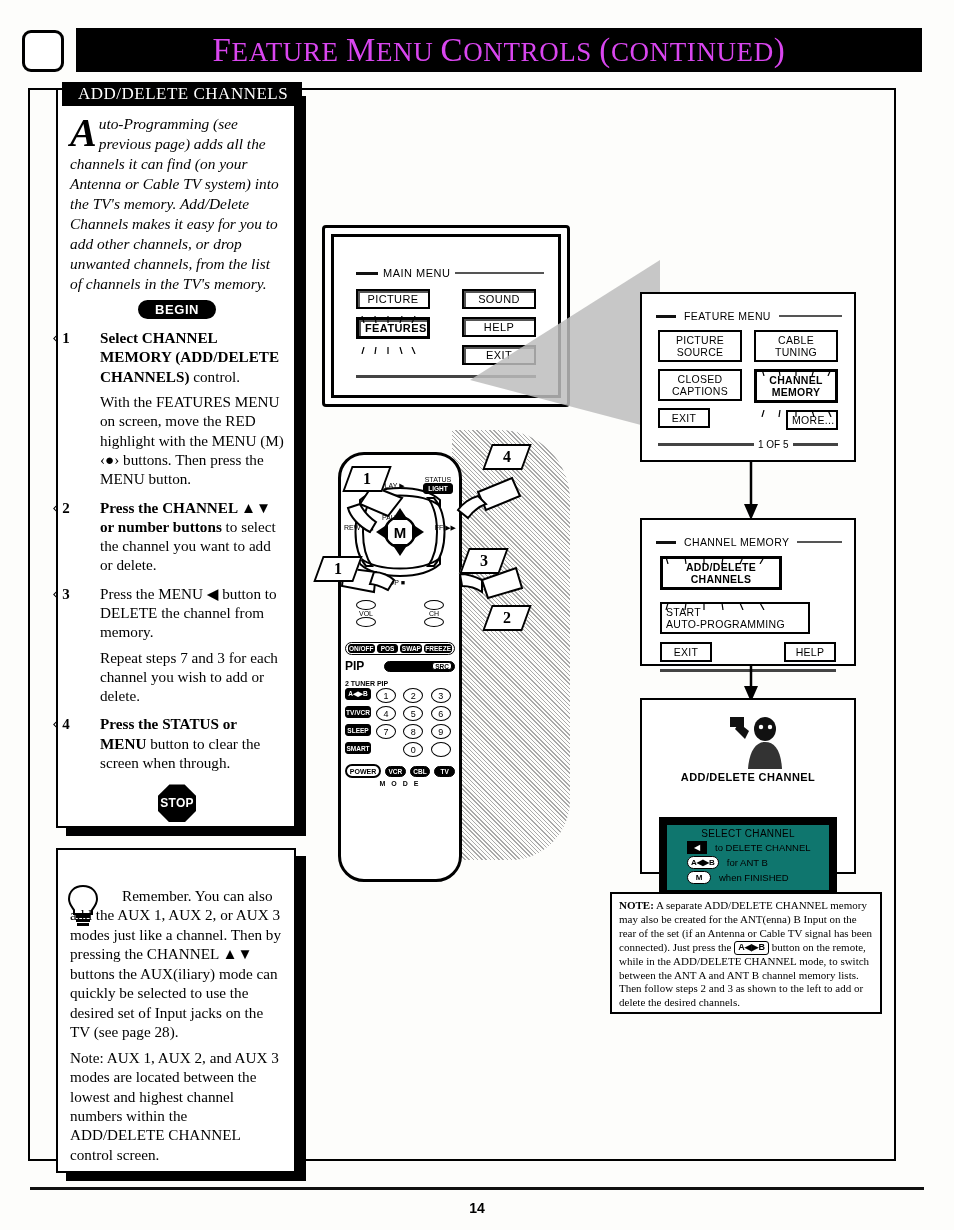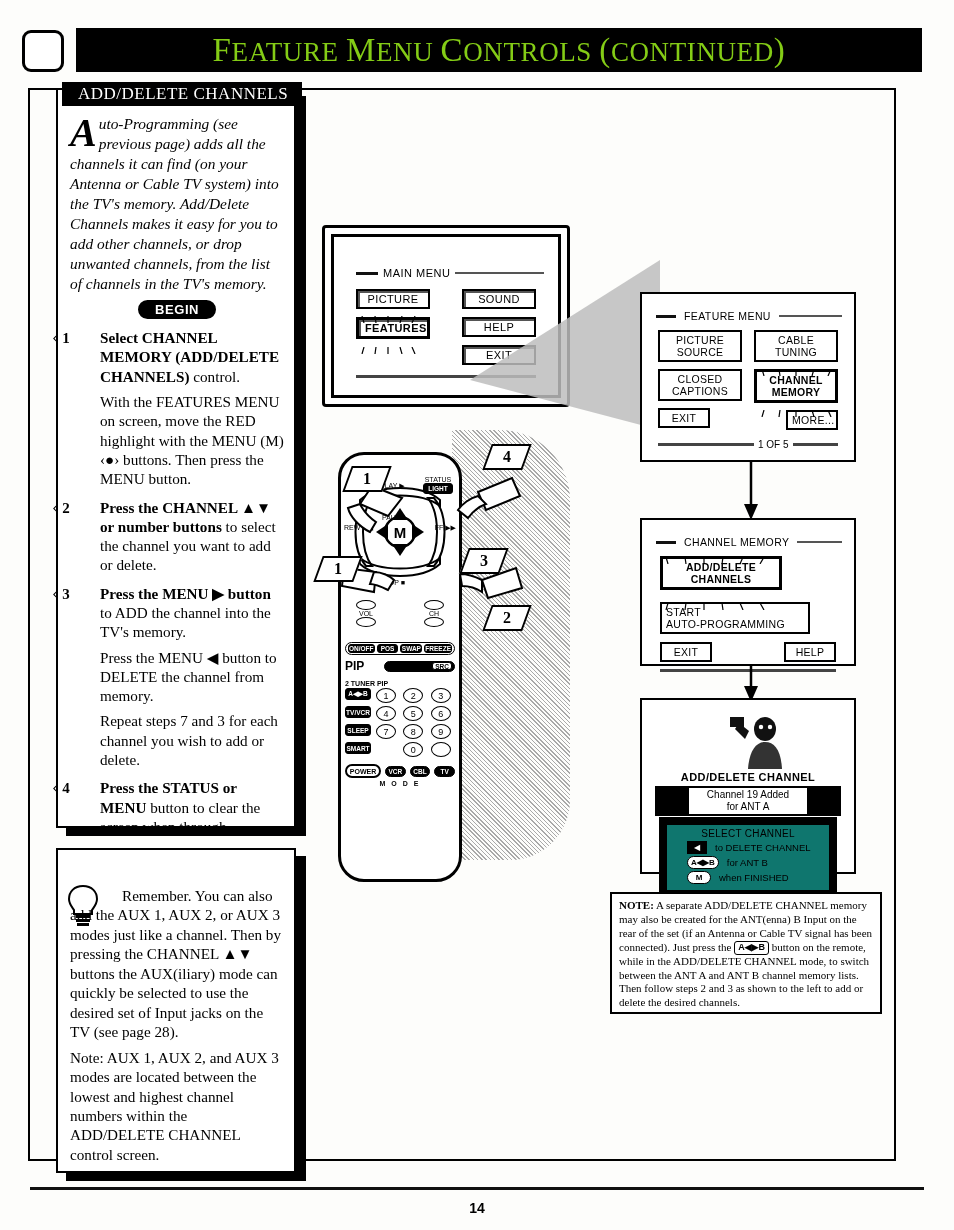--- a/index.html
+++ b/index.html
@@ -19,21 +19,21 @@
   .tv-glyph {
     position: absolute; left: 0; top: 2px; width: 42px; height: 42px;
     border: 3px solid #000; border-radius: 9px; background: #fff;
   }
   .header-bar {
     position: absolute; left: 54px; top: 0; width: 846px; height: 44px;
     background: #000;
     display: flex; align-items: center; justify-content: center;
   }
   .header-title {
-    color: #84cc16; font-family: "Liberation Serif", serif;
+    color: #d946ef; font-family: "Liberation Serif", serif;
     font-size: 27px; letter-spacing: 0.6px; white-space: nowrap;
     font-variant: small-caps; font-weight: 400;
   }
   .header-title .cap { font-size: 33px; }
 
   
   .outer-frame {
     position: absolute; left: 28px; top: 88px; width: 868px; height: 1073px;
     border: 2px solid #000; background: transparent;
   }
@@ -321,23 +321,20 @@
 
     <div class="step">
       <div class="step-num"><i>2</i></div>
       <p>
         <span class="b">Press the CHANNEL ▲▼ or number buttons</span><span> to select the channel you want to add or delete.</span>
       </p>
     </div>
 
     <div class="step">
       <div class="step-num"><i>3</i></div>
-      <p>
-        <span class="b">Press the MENU ▶ button</span><span> to ADD the channel into the TV's memory.</span>
-      </p>
       <p class="para">Press the MENU ◀ button to DELETE the channel from memory.</p>
       <p class="para">Repeat steps 7 and 3 for each channel you wish to add or delete.</p>
     </div>
 
     <div class="step">
       <div class="step-num"><i>4</i></div>
       <p>
         <span class="b">Press the STATUS or MENU</span><span> button to clear the screen when through.</span>
       </p>
     </div>
@@ -518,26 +515,20 @@
     <div class="mb-inner" style="position:absolute; inset:5px;">
       <svg class="adc-person" viewBox="0 0 62 62">
         <ellipse cx="40" cy="18" rx="11" ry="12" fill="#111"></ellipse>
         <path d="M40 31 C50 31 56 40 57 58 L23 58 C24 42 30 31 40 31 Z" fill="#333"></path>
         <path d="M24 20 L14 12 L10 18 L20 28 Z" fill="#111"></path>
         <rect x="5" y="6" width="14" height="10" fill="#111"></rect>
         <circle cx="36" cy="16" r="2.2" fill="#fff"></circle>
         <circle cx="45" cy="16" r="2.2" fill="#fff"></circle>
       </svg>
       <div class="adc-label">ADD/DELETE CHANNEL</div>
-      <div class="adc-banner">
-        <div class="adc-banner-inner">
-          <div>Channel 19 Added</div>
-          <div>for ANT A</div>
-        </div>
-      </div>
       <div class="adc-list">
         <div class="adc-list-title">SELECT CHANNEL</div>
         <div class="adc-row">
           <span class="key-sq">◀</span>
           <span>to DELETE CHANNEL</span>
         </div>
         <div class="adc-row">
           <span class="key-pill">A◀▶B</span>
           <span>for ANT B</span>
         </div>

